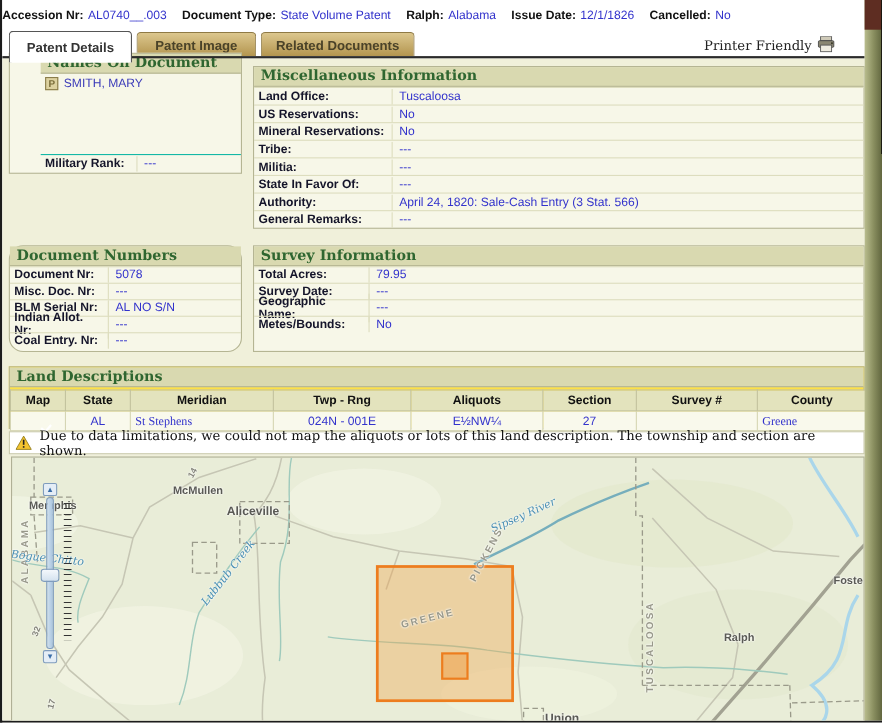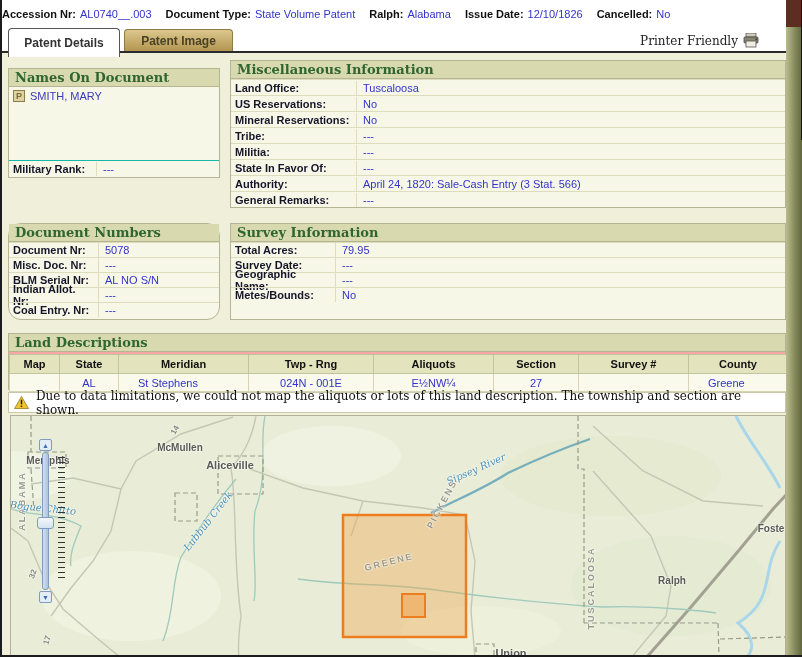--- a/index.html
+++ b/index.html
@@ -40,44 +40,44 @@
   .panel { position:absolute; border:1px solid #b5b593; background:#f7f7e8; display:flex; flex-direction:column; }
   .panel-title { background:#d9d9b0; border-bottom:1px solid #b5b593; color:#2f6630;
     font-family:"DejaVu Serif", serif; font-weight:bold; font-size:13px; padding:1px 6px; height:18px; line-height:16px; }
   .frow { display:flex; border-top:1px solid #ddddbe; font-size:11px; align-items:center; }
   .frow:first-of-type { border-top:none; }
   .frow .flabel { font-weight:bold; color:#15152a; padding:1px 4px 1px 4px; border-right:1px solid #ddddbe; }
   .frow .fvalue { color:#3333cc; padding:1px 6px; }
   .rows16 .frow { height:16px; }
   .rows15 .frow { height:15px; }
 
-  #panel-names { left:6px; top:68px; width:212px; height:110px; }
+  #panel-names { left:6px; top:48px; width:212px; height:110px;padding-left:28px; }
   #panel-names .names-body { flex:1; padding:3px 4px; }
   .name-entry { display:flex; align-items:center; gap:5px; font-size:11px; }
   .p-icon { width:12px; height:12px; background:#ddd2a0; border:1px solid #8a7d4a; color:#7a6d3a;
     font-size:9px; font-weight:bold; text-align:center; line-height:11px; }
   .name-link { color:#3a3ab8; cursor:pointer; }
   #panel-names .mil-row { border-top:1px solid #14b8a6; }
   #panel-names .flabel { width:88px; }
 
   #panel-misc { left:228px; top:60px; width:556px; height:148px; }
   #panel-misc .flabel { width:126px; }
 
   #panel-docnums { left:6px; top:223px; width:212px; height:97px;border-radius:13px; }
   #panel-docnums .flabel { width:90px; }
 
   #panel-survey { left:228px; top:223px; width:556px; height:97px; }
   #panel-survey .flabel { width:105px; }
 
   
-  #panel-land { left:6px; top:333px; width:778px; height:57px; background:#fca5a5; }
+  #panel-land { left:6px; top:333px; width:778px; height:57px; background:#fde047; }
   .ld-table { margin-top:2px; border:1px solid #b5b593; border-collapse:collapse; width:100%; table-layout:fixed; }
   .ld-table th { background:#e3e3bd; font-size:11px; color:#111; border:1px solid #c3c39e; height:19px; }
   .ld-table td { background:#f9f9ec; font-size:11px; color:#3333cc; border:1px solid #d5d5b4; height:18px; text-align:center; }
-  .ld-table td.left, .ld-table th.left { text-align:left; padding-left:19px; }
+  .ld-table td.left, .ld-table th.left { text-align:left; padding-left:4px;font-family:Liberation Serif, serif; }
   .cbx { width:13px; height:13px; background:#2a6dd9; border-radius:2px; margin:0 auto; position:relative; cursor:pointer; }
   .cbx::after { content:""; position:absolute; left:4px; top:1.5px; width:4px; height:7px;
     border:solid #fff; border-width:0 2px 2px 0; transform:rotate(40deg); }
 
   
   .warning { position:absolute; left:6px; top:392px; width:778px; height:21px; background:#fff;
     border:1px solid #c9c9a9; display:flex; align-items:center; gap:7px; padding-left:5px;
     font-family:"DejaVu Serif", serif; font-size:12px; color:#111; }
 
   
@@ -120,34 +120,37 @@
     <div class="hdr-field">
       <span class="hdr-label">Document Type:</span>
       <span class="hdr-value">State Volume Patent</span>
     </div>
     <div class="hdr-field">
       <span class="hdr-label">Ralph:</span>
       <span class="hdr-value">Alabama</span>
     </div>
     <div class="hdr-field">
       <span class="hdr-label">Issue Date:</span>
-      <span class="hdr-value">12/10/1826</span>
+      <span class="hdr-value">12/1/1826</span>
     </div>
     <div class="hdr-field">
       <span class="hdr-label">Cancelled:</span>
       <span class="hdr-value">No</span>
     </div>
   </div>
 
   <div class="tabbar">
     <div class="tab active" style="left:6px; width:112px;">
       <span>Patent Details</span>
     </div>
     <div class="tab" style="left:122px; width:109px;">
       <span>Patent Image</span>
+    </div>
+    <div class="tab" style="left:235px; width:140px;">
+      <span>Related Documents</span>
     </div>
     <div class="printer">
       <span>Printer Friendly</span>
       <svg class="printer-glyph" width="17" height="15" viewBox="0 0 17 15">
         <rect x="3" y="0" width="10" height="4" fill="#cfcab8" stroke="#555" stroke-width="0.8"></rect>
         <rect x="1" y="4" width="14" height="6" rx="1" fill="#8a8672" stroke="#444" stroke-width="0.8"></rect>
         <rect x="3" y="8" width="10" height="6" fill="#efece0" stroke="#555" stroke-width="0.8"></rect>
         <rect x="12.5" y="5.5" width="1.6" height="1.6" fill="#3a3a2a"></rect>
       </svg>
     </div>

